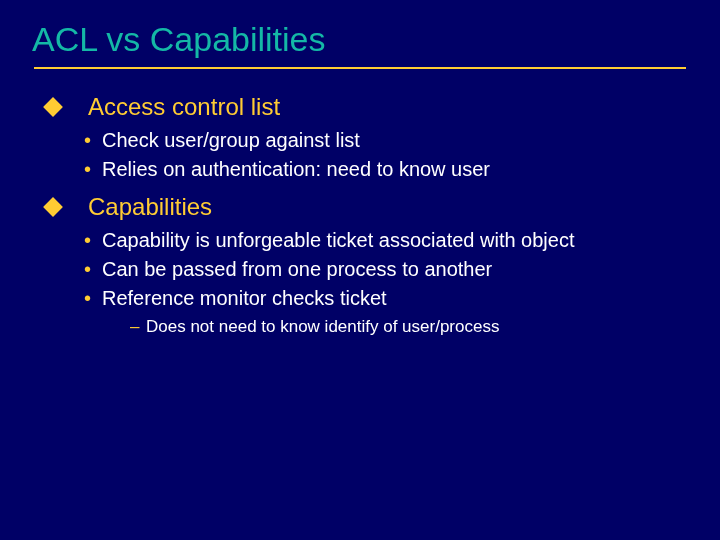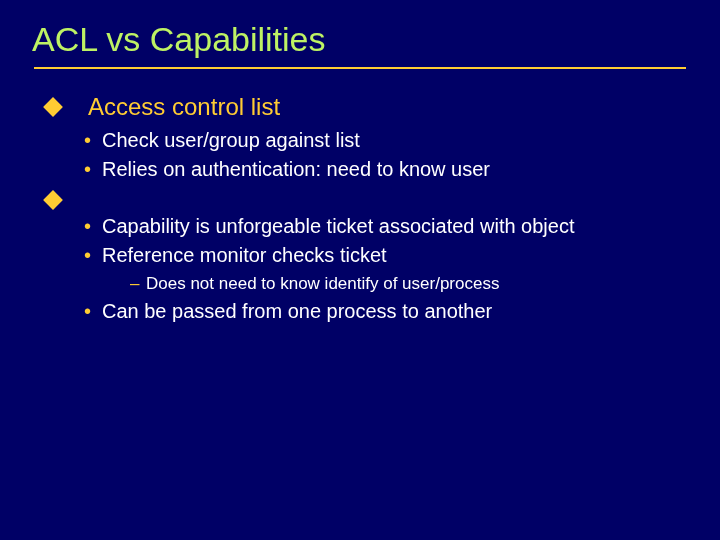--- a/index.html
+++ b/index.html
@@ -13,21 +13,21 @@
   }
   .slide {
     width: 720px;
     height: 540px;
     box-sizing: border-box;
     padding: 20px 0 0 0;
     color: #fff;
   }
   .title {
     font-size: 34px;
-    color: #bef264;
+    color: #14b8a6;
     margin: 0 0 8px 32px;
     font-weight: normal;
   }
   .rule {
     height: 2px;
     background: #ffcc33;
     margin: 0 34px 24px 34px;
   }
   .section {
     margin: 0 0 6px 46px;
@@ -104,26 +104,27 @@
     </div>
     <ul class="lvl1">
       <li>Check user/group against list</li>
       <li>Relies on authentication: need to know user</li>
     </ul>
   </div>
 
   <div class="section">
     <div class="section-head">
       <span class="diamond"></span>
+      <span>Capabilities</span>
     </div>
     <ul class="lvl1">
       <li>Capability is unforgeable ticket associated with object</li>
+      <li>Can be passed from one process to another</li>
       <li>
         <span>Reference monitor checks ticket</span>
         <ul class="lvl2">
           <li>Does not need to know identify of user/process</li>
         </ul>
       </li>
-      <li>Can be passed from one process to another</li>
     </ul>
   </div>
 
 </div>
 
 </body></html>

